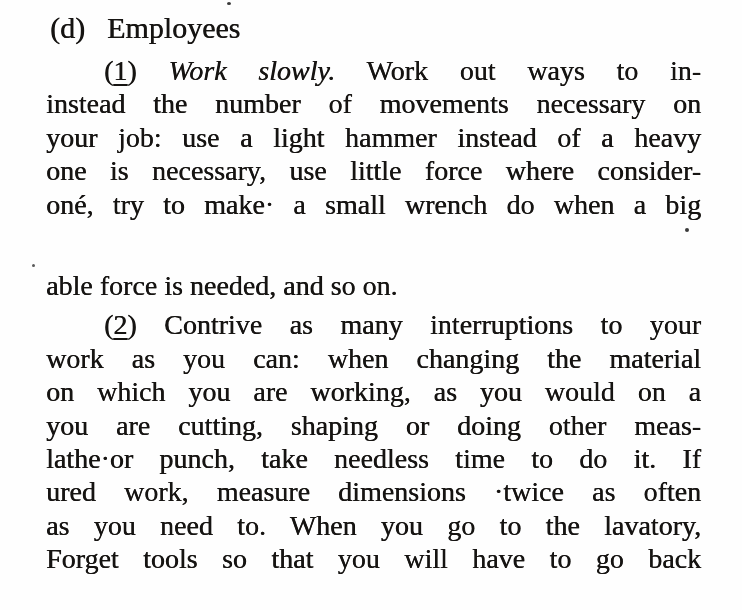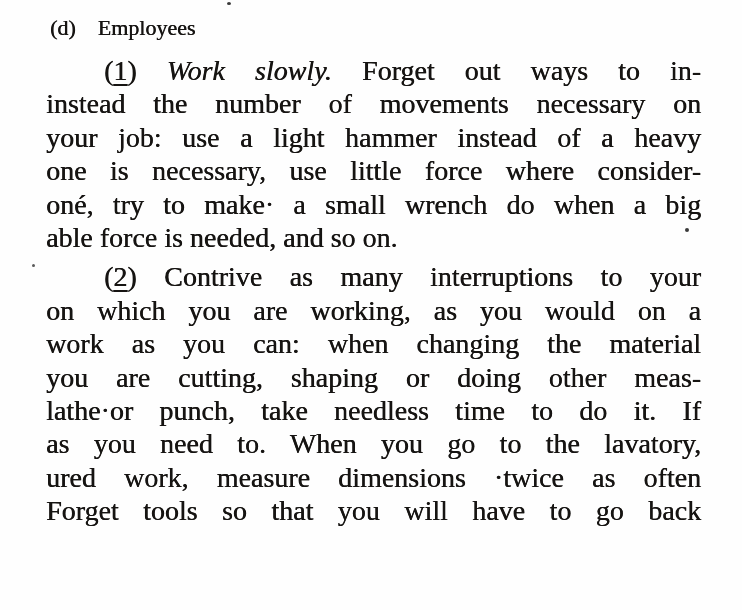--- a/index.html
+++ b/index.html
@@ -17,38 +17,39 @@
     color: #161412;
   }
   .doc {
     position: absolute;
     left: 46px;
     top: 10px;
     width: 655px;
     text-shadow: 0.4px 0 0 currentColor; 
   }
   .heading {
-    font-size: 22px;
+    font-size: 30px;
     line-height: 36px;
     margin-left: 4px;
     margin-bottom: 8px;
     white-space: nowrap;
   }
   .heading .title { margin-left: 22px; }
   .para { margin: 0; }
   .para + .para { margin-top: 6px; }
   .line {
     font-size: 28px;
     line-height: 33.4px;
     text-align: justify;
     text-align-last: justify;
     -moz-text-align-last: justify;
   }
   .line.last {
     text-align-last: left;
+    margin-top: 48px;
     -moz-text-align-last: left;
   }
   .indent { display: inline-block; width: 58px; }
   .num .u {
     text-decoration: underline;
     text-decoration-thickness: 1.5px;
     text-underline-offset: 4px;
   }
   em.lead { font-style: italic; }
   .speck {
@@ -63,35 +64,35 @@
 </head>
 <body>
 
 <div class="page">
   <div class="doc">
     <div class="heading">
       <span>(d)</span><span class="title">Employees</span>
     </div>
     <div id="paragraphs">
         <div class="para">
-          <div class="line"><span class="indent"></span><span class="num"><span>(</span><span class="u">1</span><span>)</span></span> <em class="lead">Work slowly.</em> <span>Forget out ways to in-</span></div>
+          <div class="line"><span class="indent"></span><span class="num"><span>(</span><span class="u">1</span><span>)</span></span> <em class="lead">Work slowly.</em> <span>Work out ways to in-</span></div>
           <div class="line">instead the number of movements necessary on</div>
           <div class="line">your job: use a light hammer instead of a heavy</div>
           <div class="line">one is necessary, use little force where consider-</div>
           <div class="line">oné, try to make· a small wrench do when a big</div>
           <div class="line last">able force is needed, and so on.</div>
         </div>
         <div class="para">
           <div class="line"><span class="indent"></span><span class="num"><span>(</span><span class="u">2</span><span>)</span></span> <span>Contrive as many interruptions to your</span></div>
+          <div class="line">work as you can: when changing the material</div>
           <div class="line">on which you are working, as you would on a</div>
-          <div class="line">work as you can: when changing the material</div>
           <div class="line">you are cutting, shaping or doing other meas-</div>
           <div class="line">lathe·or punch, take needless time to do it. If</div>
+          <div class="line">ured work, measure dimensions ·twice as often</div>
           <div class="line">as you need to. When you go to the lavatory,</div>
-          <div class="line">ured work, measure dimensions ·twice as often</div>
           <div class="line">Forget tools so that you will have to go back</div>
         </div>
       </div>
   </div>
   <div class="speck s1"></div>
   <div class="speck s2"></div>
   <div class="speck s3"></div>
 </div>
 
 </body></html>

